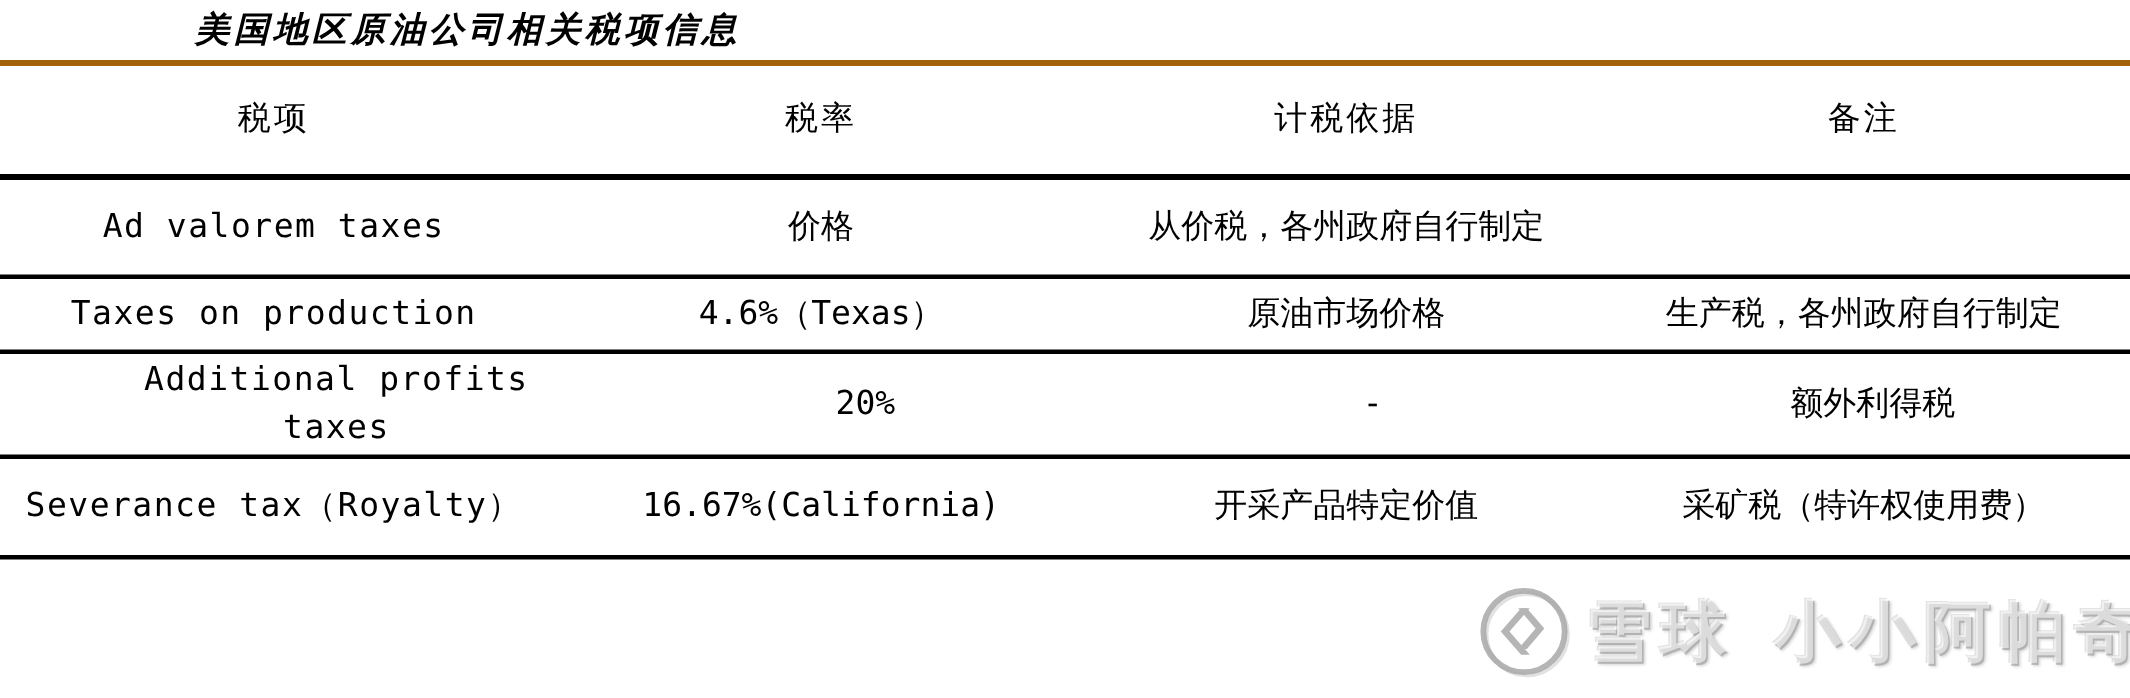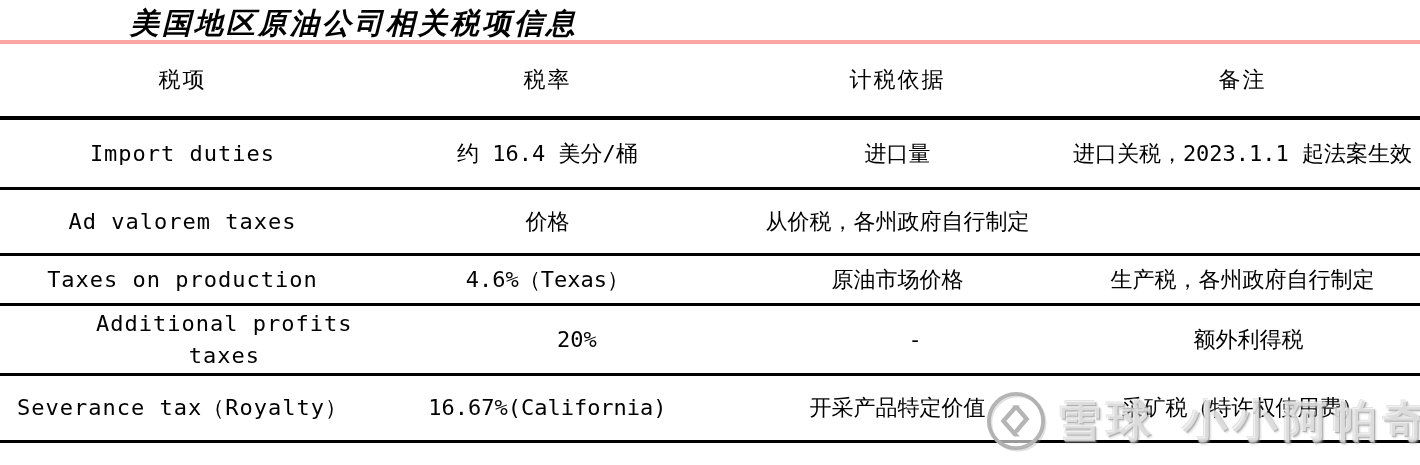--- a/index.html
+++ b/index.html
@@ -13,29 +13,29 @@
     color: #000;
     overflow: hidden;
   }
   .doc-title {
     position: absolute;
     left: 130px;
     top: 4px;
     font-family: "DejaVu Serif", "Liberation Serif", serif;
     font-style: italic;
     font-weight: bold;
-    font-size: 29px;
+    font-size: 23px;
     letter-spacing: 3px;
     white-space: nowrap;
   }
   .table {
     position: absolute;
     left: 0; top: 40px;
     width: 1420px;
-    border-top: 4px solid #fca5a5;
+    border-top: 4px solid #a16207;
   }
   .t-row {
     display: grid;
     grid-template-columns: 25.7% 25.7% 23.6% 25%;
     align-items: center;
   }
   .t-row > div {
     text-align: center;
     font-size: 22px;
     line-height: 1.45;
@@ -82,26 +82,20 @@
 
   <div class="table">
 
     <div class="t-row t-head">
       <div>税项</div>
       <div>税率</div>
       <div>计税依据</div>
       <div>备注</div>
     </div>
 
-    <div class="t-row r1">
-      <div class="cell-en">Import duties</div>
-      <div>约 16.4 美分/桶</div>
-      <div>进口量</div>
-      <div>进口关税，2023.1.1 起法案生效</div>
-    </div>
 
     <div class="t-row r2">
       <div class="cell-en">Ad valorem taxes</div>
       <div>价格</div>
       <div>从价税，各州政府自行制定</div>
     </div>
 
     <div class="t-row r3">
       <div class="cell-en">Taxes on production</div>
       <div>4.6%（Texas）</div>

